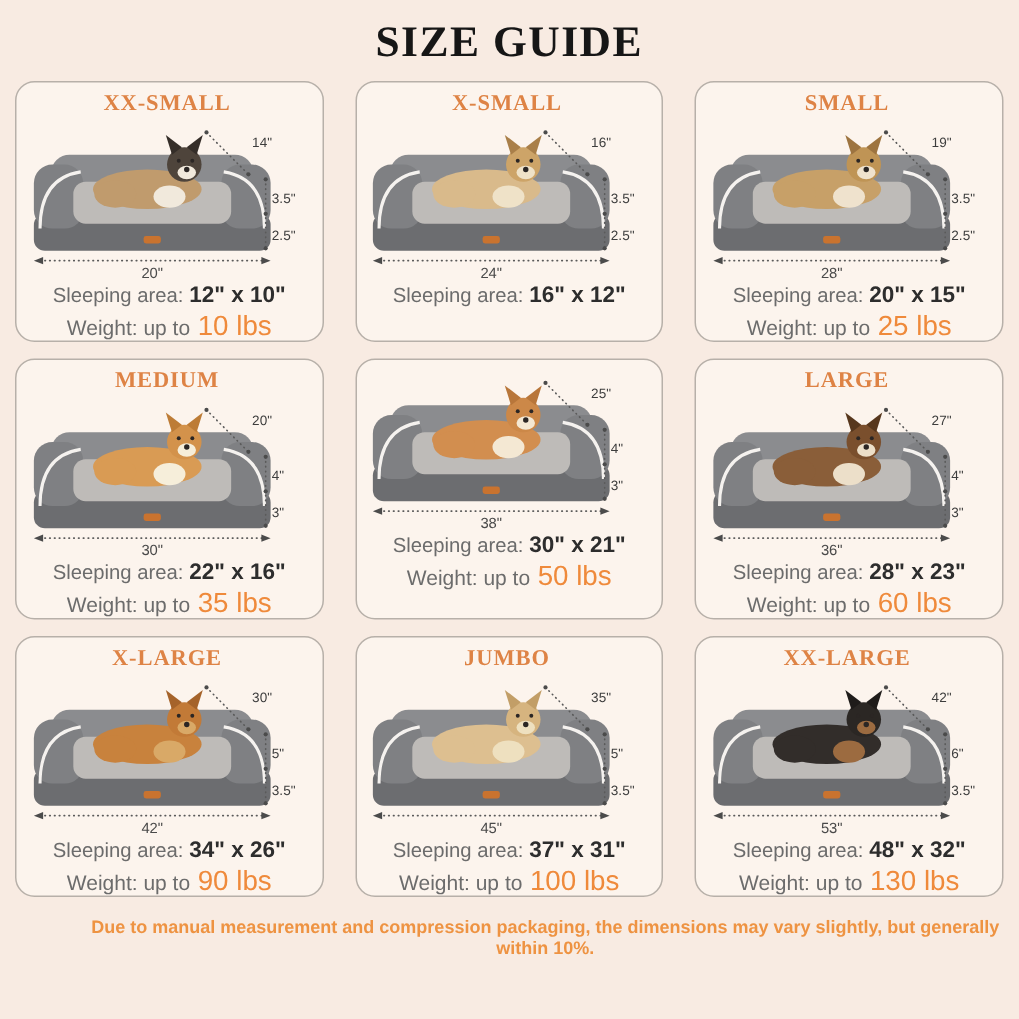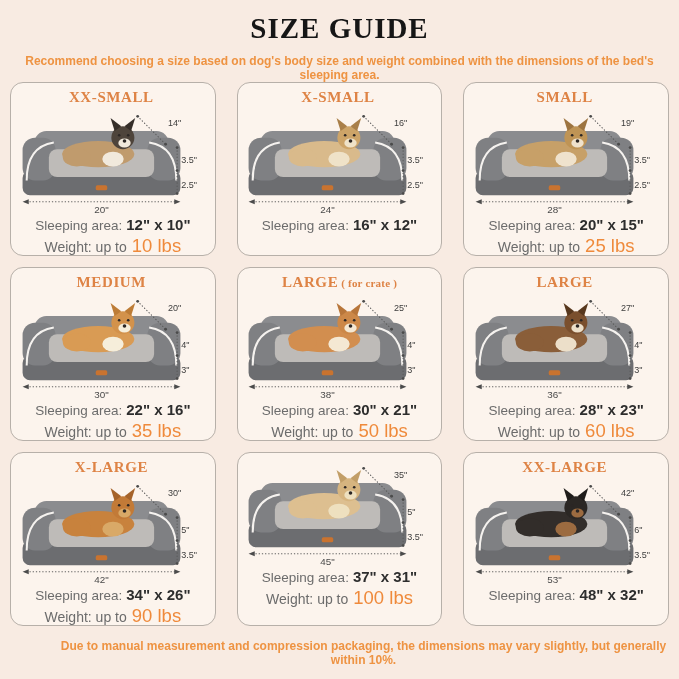--- a/index.html
+++ b/index.html
@@ -51,21 +51,20 @@
   .area-line .val{color:#2d2d2d;font-size:15px;margin-left:4px;font-weight:bold;}
   .weight-line{margin:1px 0 0;color:#6c6c6c;font-size:14px;line-height:21px;}
   .weight-line .wval{color:#ef8a3b;font-size:18.5px;margin-left:5px;font-weight:normal;}
   .footnote{margin-top:13px;margin-left:48px;}
 </style>
 </head>
 <body>
 
 <div class="page">
   <h1 class="main-title">SIZE GUIDE</h1>
-  <p class="subtitle">Recommend choosing a size based on dog's body size and weight combined with the dimensions of the bed's sleeping area.</p>
   <div class="grid" id="grid">
   <section class="card">
     <h3 class="card-title"><span>XX-SMALL</span><span class="suffix"></span></h3>
     <svg class="bed" viewBox="0 0 236 130">
       <g>
         <rect x="8" y="76" width="192" height="30" rx="9" fill="#6c6d70"></rect>
         <rect x="22" y="28" width="164" height="34" rx="15" fill="#8b8c8f"></rect>
         <rect x="8" y="36" width="40" height="52" rx="15" fill="#7f8083"></rect>
         <rect x="160" y="36" width="40" height="52" rx="15" fill="#7f8083"></rect>
         <rect x="40" y="50" width="128" height="34" rx="10" fill="#bebbb8"></rect>
@@ -237,21 +236,20 @@
         <polygon points="8,114 15.5,111 15.5,117" fill="#4b4b4b"></polygon>
         <polygon points="200,114 192.5,111 192.5,117" fill="#4b4b4b"></polygon>
         <text x="104" y="128" class="dimw" text-anchor="middle">30"</text>
       </g>
     </svg>
     <p class="area-line"><span>Sleeping area:</span><b class="val">22" x 16"</b></p>
     <p class="weight-line"><span>Weight: up to</span><b class="wval">35 lbs</b></p>
   </section>
 
   <section class="card">
-    <h3 class="card-title"><span>LARGE</span><span class="suffix">( for crate )</span></h3>
     <svg class="bed" viewBox="0 0 236 130">
       <g>
         <rect x="8" y="76" width="192" height="30" rx="9" fill="#6c6d70"></rect>
         <rect x="22" y="28" width="164" height="34" rx="15" fill="#8b8c8f"></rect>
         <rect x="8" y="36" width="40" height="52" rx="15" fill="#7f8083"></rect>
         <rect x="160" y="36" width="40" height="52" rx="15" fill="#7f8083"></rect>
         <rect x="40" y="50" width="128" height="34" rx="10" fill="#bebbb8"></rect>
         <path d="M13,88 Q13,47 46,42" stroke="#f5f2ef" stroke-width="2.5" fill="none"></path>
         <path d="M195,88 Q195,47 162,42" stroke="#f5f2ef" stroke-width="2.5" fill="none"></path>
         <rect x="97" y="94" width="14" height="6" rx="2" fill="#c9732f"></rect>
@@ -375,20 +373,21 @@
         <polygon points="8,114 15.5,111 15.5,117" fill="#4b4b4b"></polygon>
         <polygon points="200,114 192.5,111 192.5,117" fill="#4b4b4b"></polygon>
         <text x="104" y="128" class="dimw" text-anchor="middle">42"</text>
       </g>
     </svg>
     <p class="area-line"><span>Sleeping area:</span><b class="val">34" x 26"</b></p>
     <p class="weight-line"><span>Weight: up to</span><b class="wval">90 lbs</b></p>
   </section>
 
   <section class="card">
+    <h3 class="card-title"><span>JUMBO</span><span class="suffix"></span></h3>
     <svg class="bed" viewBox="0 0 236 130">
       <g>
         <rect x="8" y="76" width="192" height="30" rx="9" fill="#6c6d70"></rect>
         <rect x="22" y="28" width="164" height="34" rx="15" fill="#8b8c8f"></rect>
         <rect x="8" y="36" width="40" height="52" rx="15" fill="#7f8083"></rect>
         <rect x="160" y="36" width="40" height="52" rx="15" fill="#7f8083"></rect>
         <rect x="40" y="50" width="128" height="34" rx="10" fill="#bebbb8"></rect>
         <path d="M13,88 Q13,47 46,42" stroke="#f5f2ef" stroke-width="2.5" fill="none"></path>
         <path d="M195,88 Q195,47 162,42" stroke="#f5f2ef" stroke-width="2.5" fill="none"></path>
         <rect x="97" y="94" width="14" height="6" rx="2" fill="#c9732f"></rect>
@@ -462,16 +461,17 @@
         <circle cx="196" cy="104" r="1.7"></circle>
         <text x="201" y="67" class="dim">6"</text>
         <text x="201" y="97" class="dim">3.5"</text>
         <line x1="13" y1="114" x2="195" y2="114"></line>
         <polygon points="8,114 15.5,111 15.5,117" fill="#4b4b4b"></polygon>
         <polygon points="200,114 192.5,111 192.5,117" fill="#4b4b4b"></polygon>
         <text x="104" y="128" class="dimw" text-anchor="middle">53"</text>
       </g>
     </svg>
     <p class="area-line"><span>Sleeping area:</span><b class="val">48" x 32"</b></p>
+    <p class="weight-line"><span>Weight: up to</span><b class="wval">130 lbs</b></p>
   </section>
 </div>
   <p class="footnote">Due to manual measurement and compression packaging, the dimensions may vary slightly, but generally within 10%.</p>
 </div>
 
 </body></html>

